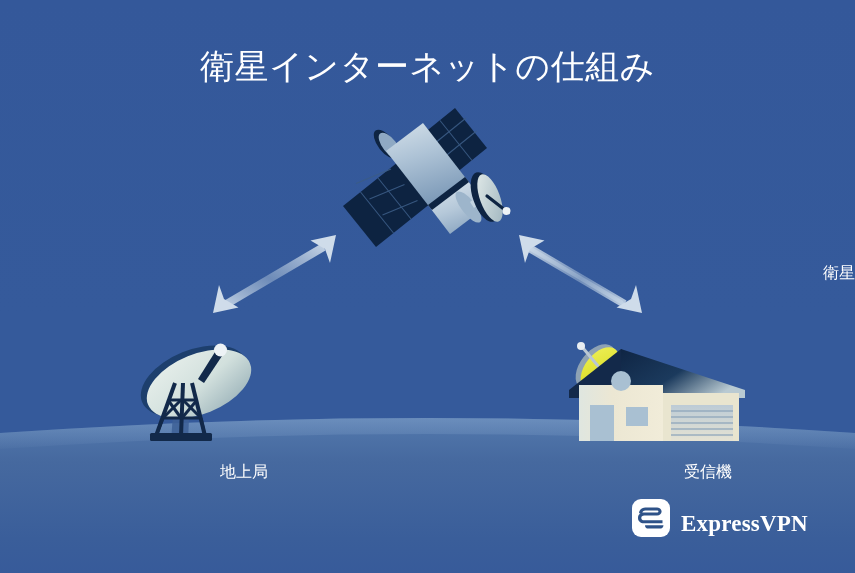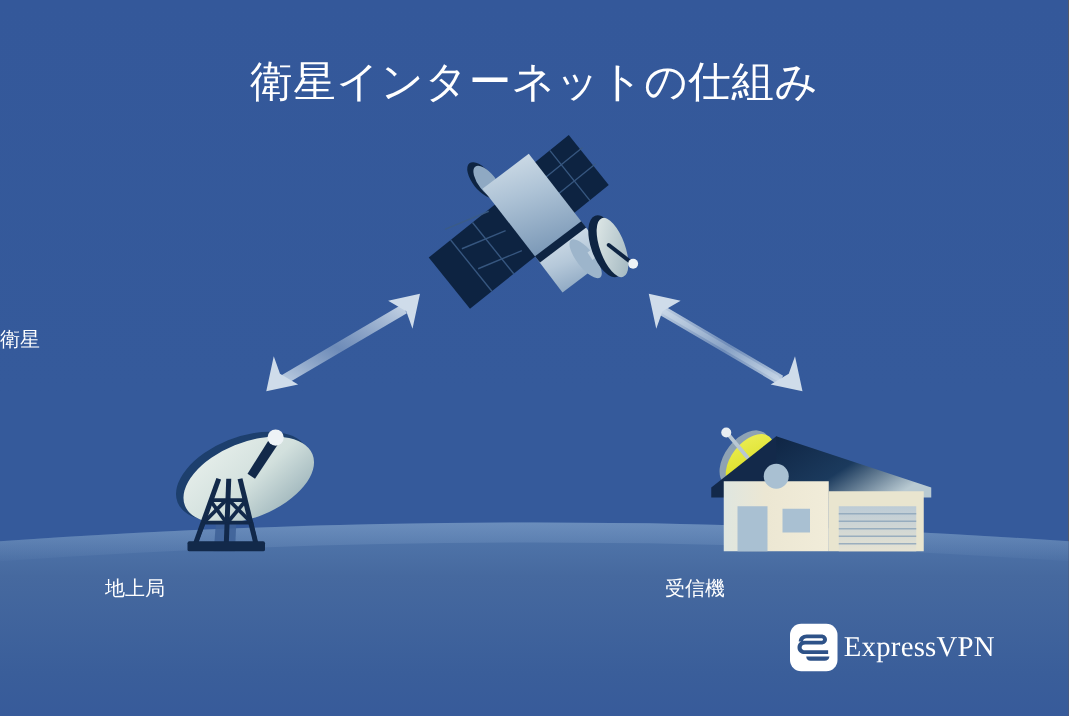--- a/index.html
+++ b/index.html
@@ -9,21 +9,21 @@
     background: #2e5288;
   }
   body {
     font-family: "Liberation Sans", "DejaVu Sans", sans-serif;
   }
   #stage {
     position: relative;
     width: 855px;
     height: 573px;
     overflow: hidden;
-    background: #a16207;
+    background: #7f1d1d;
   }
   #stage svg.layer {
     position: absolute;
     left: 0;
     top: 0;
     width: 855px;
     height: 573px;
     display: block;
   }
   .txt-title {
@@ -37,46 +37,47 @@
     line-height: 44px;
     letter-spacing: 0.5px;
     white-space: nowrap;
     font-weight: 400;
   }
   .txt-label {
     position: absolute;
     color: #ffffff;
     font-size: 16px;
     line-height: 22px;
-    text-align: left;
+    text-align: right;
     white-space: nowrap;
     font-weight: 400;
   }
   #label-satellite {
     left: 0;
     top: 262px;
     width: 855px;
   }
   #label-ground {
-    left: 84px;
+    left: 68px;
     top: 461px;
     width: 200px;
   }
   #label-receiver {
     left: 532px;
     top: 461px;
     width: 200px;
   }
   #brand {
     position: absolute;
     left: 632px;
     top: 499px;
     display: flex;
-    align-items: center;
-    gap: 5px;
+    align-items: flex-end;
+    gap: 11px;
+    font-weight: bold;
   }
   #brand .brand-mark {
     width: 38px;
     height: 38px;
     border-radius: 9px;
     background: #ffffff;
     display: flex;
     align-items: center;
     justify-content: center;
     flex: 0 0 auto;

